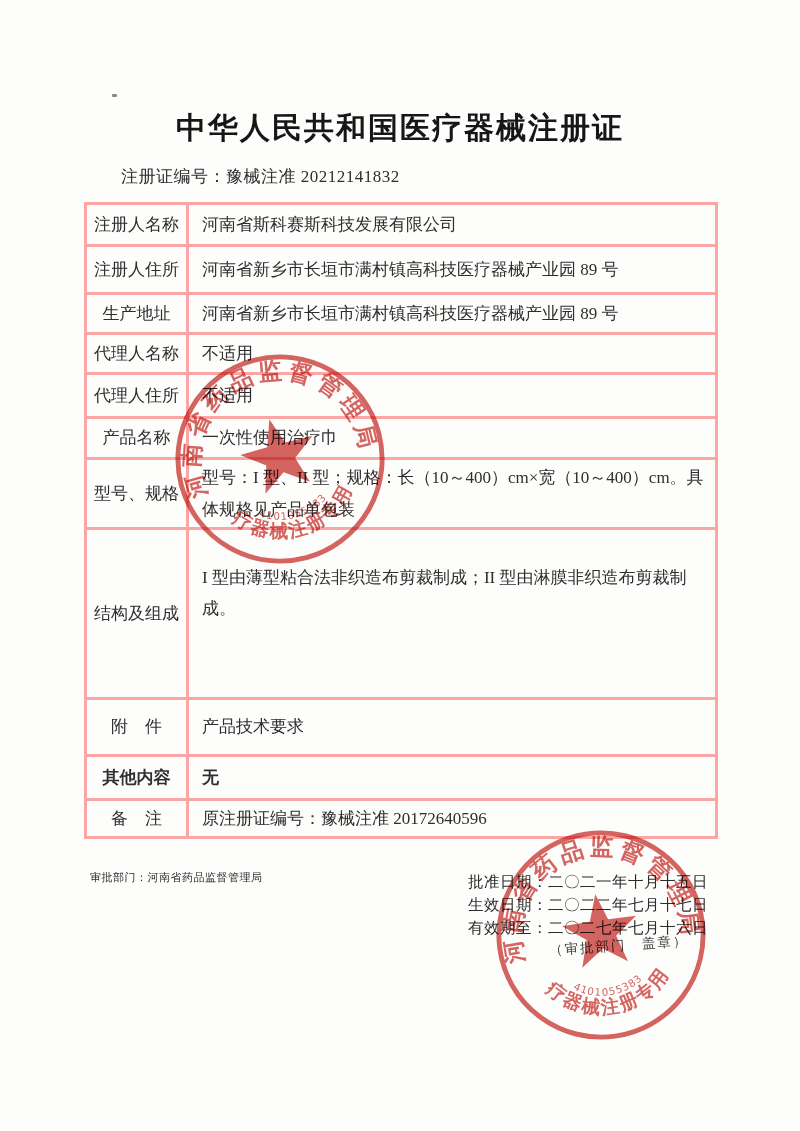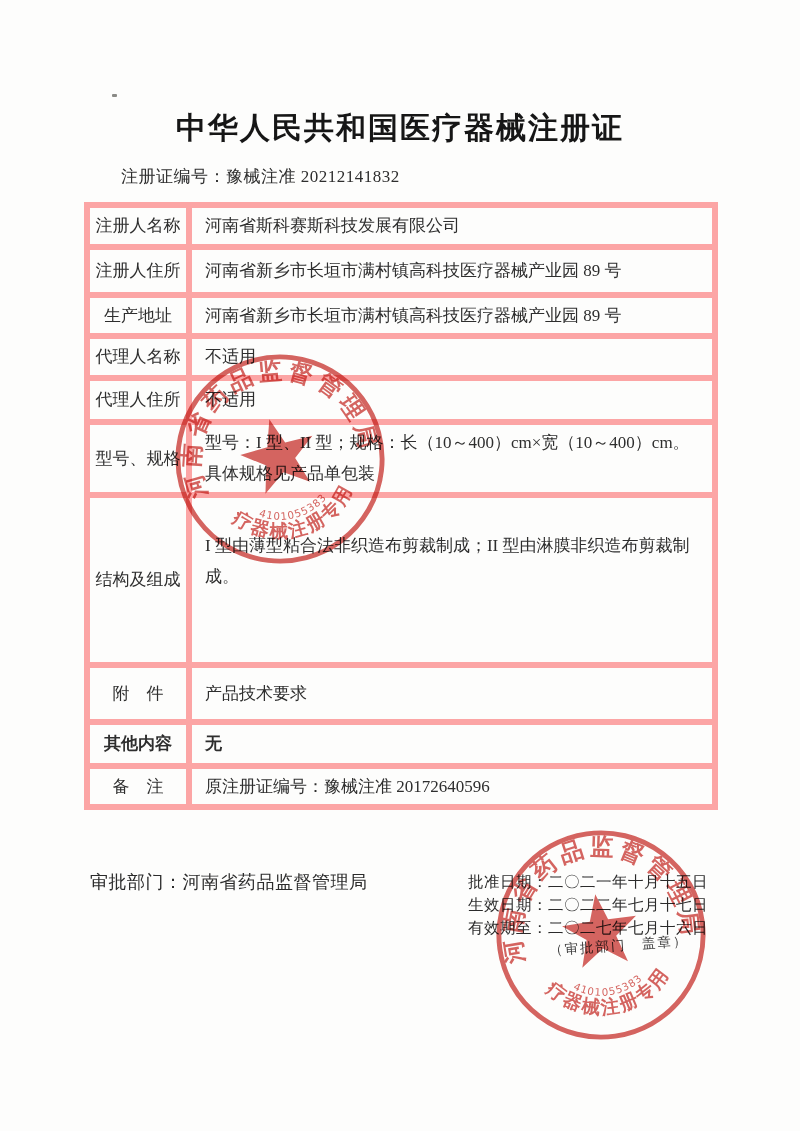--- a/index.html
+++ b/index.html
@@ -36,21 +36,21 @@
   table.cert-table {
     position: absolute;
     left: 84px; top: 202px;
     width: 634px;
     border-collapse: collapse;
     table-layout: fixed;
     font-size: 17px;
     color: #2e2e2e;
   }
   table.cert-table td {
-    border: 6px solid #fca5a5;
+    border: 3px solid #fca5a5;
     vertical-align: middle;
     line-height: 1.85;
   }
   td.lbl {
     width: 102px;
     text-align: center;
     padding: 2px 4px;
   }
   td.val {
     padding: 2px 10px 2px 13px;
@@ -65,21 +65,21 @@
   tr.r7  { height: 70px; margin-left: 44px; }
   tr.r8  { height: 170px; }
   tr.r8 td.val { vertical-align: top; padding-top: 32px; }
   tr.r9  { height: 42px; }
   tr.r10 { height: 57px; }
   tr.r11 { height: 44px; font-weight: bold; }
   tr.r12 { height: 38px; }
   .footer-left {
     position: absolute;
     left: 90px; top: 870px;
-    font-size: 18px;
+    font-size: 11px;
     letter-spacing: 0.5px;
   }
   .footer-dates {
     position: absolute;
     left: 468px; top: 870px;
     font-size: 15.5px;
     line-height: 23px;
     letter-spacing: 0.5px;
   }
   .footer-dates div { white-space: nowrap; }
@@ -146,20 +146,24 @@
         <td class="lbl">生产地址</td>
         <td class="val">河南省新乡市长垣市满村镇高科技医疗器械产业园 89 号</td>
       </tr>
       <tr class="r4">
         <td class="lbl">代理人名称</td>
         <td class="val">不适用</td>
       </tr>
       <tr class="r5">
         <td class="lbl">代理人住所</td>
         <td class="val">不适用</td>
+      </tr>
+      <tr class="r6">
+        <td class="lbl">产品名称</td>
+        <td class="val">一次性使用治疗巾</td>
       </tr>
       <tr class="r7">
         <td class="lbl">型号、规格</td>
         <td class="val">型号：I 型、II 型；规格：长（10～400）cm×宽（10～400）cm。具体规格见产品单包装</td>
       </tr>
       <tr class="r8">
         <td class="lbl">结构及组成</td>
         <td class="val">I 型由薄型粘合法非织造布剪裁制成；II 型由淋膜非织造布剪裁制成。</td>
       </tr>
       <tr class="r10">

